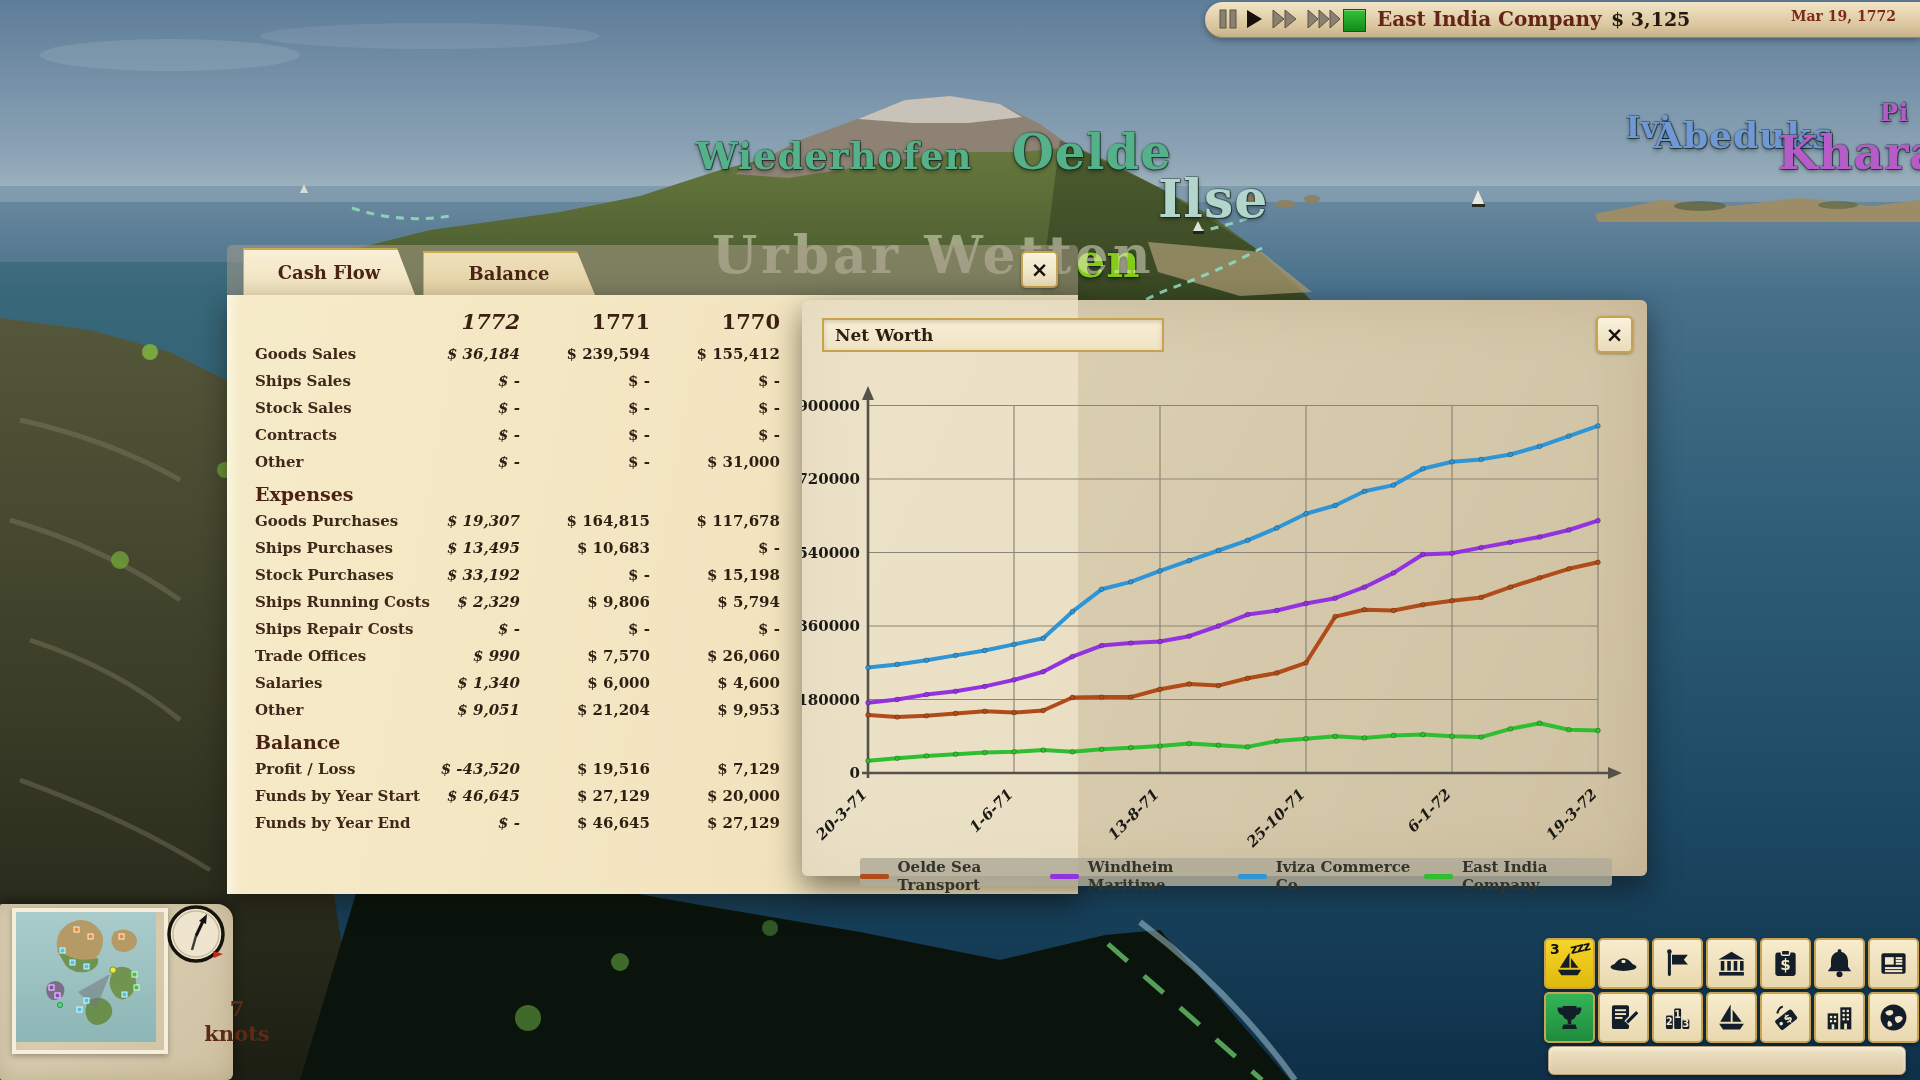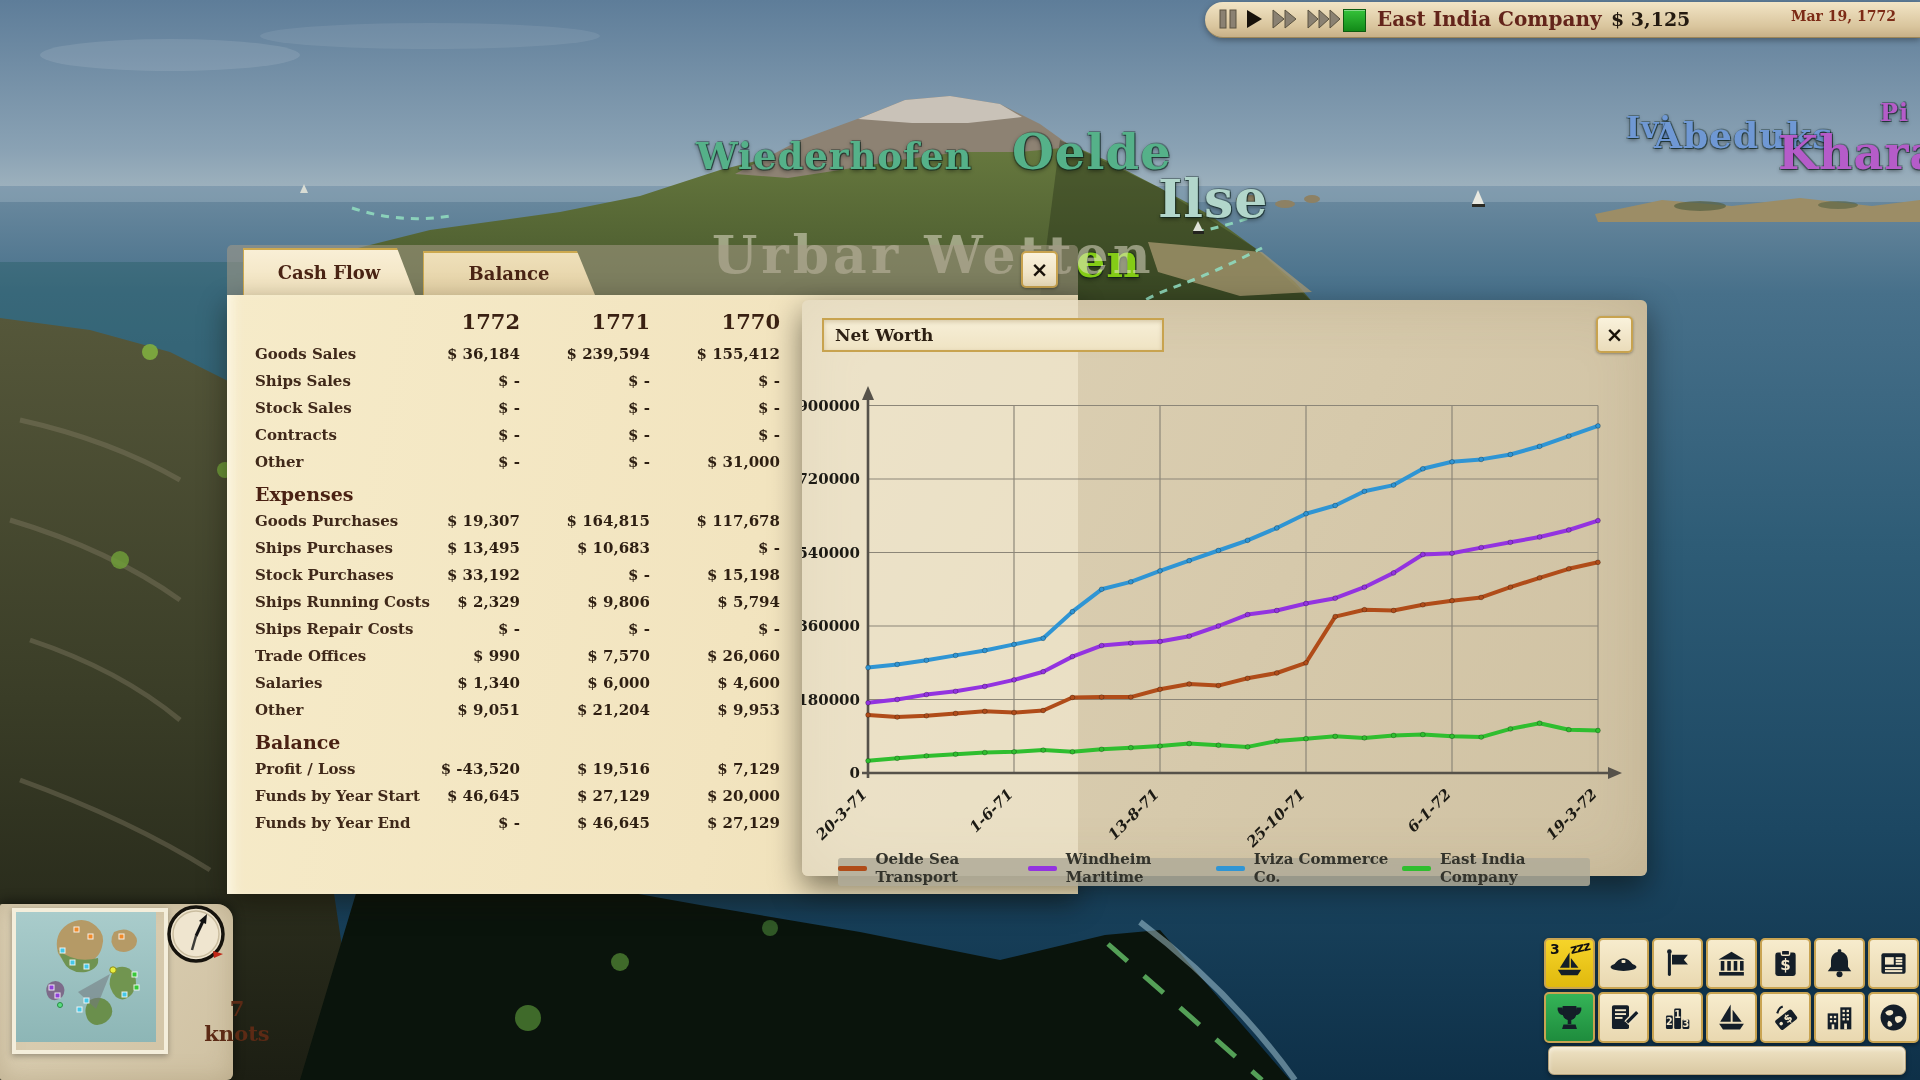--- a/index.html
+++ b/index.html
@@ -37,34 +37,34 @@
     cursor:pointer;box-shadow:0 1px 3px rgba(0,0,0,.35);font-family:"DejaVu Sans",sans-serif;}
   .fin-close{right:20px;top:6px;}
   .fin-body{position:relative;height:599px;background:linear-gradient(100deg,#f6ebc9 0%,#f2e4bf 60%,#ecdcb2 100%);
     box-shadow:inset 12px 0 14px -8px rgba(255,252,240,.8),0 10px 26px rgba(15,10,0,.45);padding-top:14px;box-sizing:border-box;}
   .fin-years{position:relative;height:32px;}
   .fin-years .fin-val{font-size:21px;color:#3a2112;}
   .fin-sec{position:relative;height:32px;line-height:36px;padding-left:28px;font-size:19px;font-weight:bold;color:#4a2113;}
   .fin-row{position:relative;height:27px;line-height:27px;}
   .fin-label{position:absolute;left:28px;font-size:15px;font-weight:bold;color:#40291a;text-align:right;}
   .fin-val{position:absolute;width:130px;text-align:right;font-size:15px;font-weight:bold;color:#2e1f12;}
-  .v0{left:163px;} .v1{left:293px;} .v2{left:423px;}
+  .v0{left:163px;font-style:italic;} .v1{left:293px;} .v2{left:423px;}
   
   .chart-window{position:absolute;left:802px;top:300px;width:845px;height:576px;z-index:5;
     background:linear-gradient(115deg,#ded2b6,#d6c9ab 55%,#cfc1a2);border-radius:6px;
     box-shadow:0 12px 30px rgba(10,8,0,.5), inset 0 0 60px rgba(120,100,60,.18);}
   .paper-strip{position:absolute;left:0;top:0;width:276px;height:100%;background:rgba(252,243,219,.5);border-radius:6px 0 0 6px;}
   .dropdown{position:absolute;top:18px;height:30px;line-height:30px;background:linear-gradient(#f7efd7,#efe3c3);
     border:2px solid #c8a34f;box-shadow:inset 0 2px 4px rgba(120,90,30,.25);padding-left:11px;
     font-size:17px;font-weight:bold;color:#2c1f12;cursor:pointer;}
   .dd1{left:20px;width:327px;} .dd2{left:388px;width:329px;}
   .chart-close{right:14px;top:16px;}
   #plot{position:absolute;left:0;top:0;width:845px;height:618px;}
-  .legend{position:absolute;left:36px;top:558px;width:752px;height:28px;background:rgba(176,171,153,.85);
-    border-radius:3px;display:flex;align-items:flex-end;justify-content:space-evenly;}
+  .legend{position:absolute;left:58px;top:558px;width:752px;height:28px;background:rgba(176,171,153,.85);
+    border-radius:3px;display:flex;align-items:flex-start;justify-content:space-evenly;}
   .lg-item{display:flex;align-items:center;gap:9px;}
   .lg-swatch{width:32px;height:5px;border-radius:2px;}
   .lg-label{font-size:15px;font-weight:bold;color:#33332b;}
   
   .minimap-panel{position:absolute;left:0;top:904px;width:233px;height:176px;z-index:6;
     background:linear-gradient(135deg,#dfd3b8,#cfc1a2);border-radius:2px 16px 6px 2px;
     box-shadow:0 -3px 12px rgba(0,0,0,.45), inset 0 0 24px rgba(120,100,60,.25);}
   .minimap{position:absolute;left:12px;top:4px;width:148px;height:138px;border:4px solid #f4eedb;
     box-shadow:0 2px 6px rgba(0,0,0,.3);cursor:pointer;}
   .mm-right{position:absolute;left:162px;top:0;width:70px;height:100%;}

